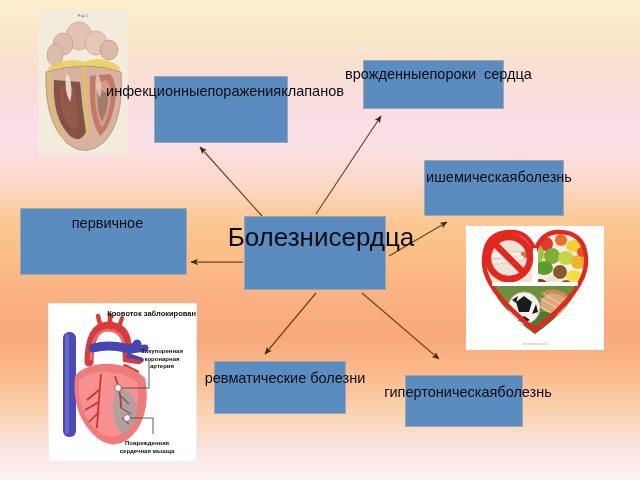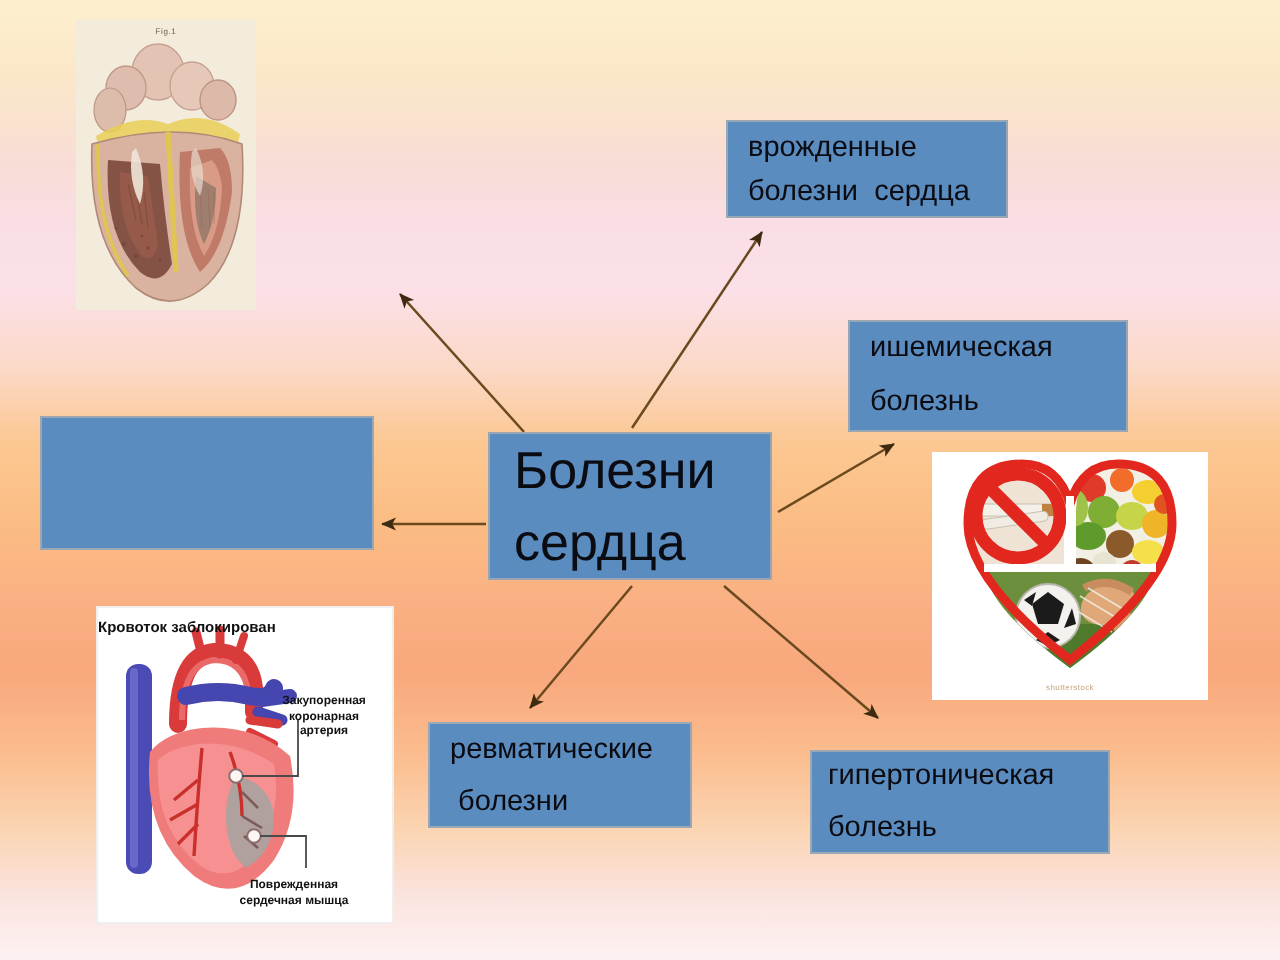--- a/index.html
+++ b/index.html
@@ -30,36 +30,36 @@
   }
 
   
   .box{
     position:absolute;
     background:#5b8cc0;
     border:1px solid #9aa8b5;
     color:#0b0b12;
     box-sizing:border-box;
     display:flex;
-    flex-direction:column;
+    flex-direction:row;
     justify-content:center;
   }
   .box .ln{ display:block; white-space:pre; }
 
   #box-infect{ left:154px; top:76px; width:134px; height:67px;
       padding:4px 0 4px 8px; font-size:14.5px; line-height:21px; }
   #box-congen{ left:363px; top:60px; width:141px; height:49px;
       padding:2px 0 2px 10px; font-size:14.5px; line-height:22px; }
   #box-ischem{ left:424px; top:160px; width:140px; height:56px;
       padding:3px 0 3px 10px; font-size:14.5px; line-height:27px; }
   #box-primary{ left:20px; top:208px; width:167px; height:67px;
       padding:4px 0 4px 8px; font-size:14.5px; line-height:21px; }
   #box-rheum{ left:214px; top:361px; width:132px; height:53px;
       padding:3px 0 3px 10px; font-size:14.5px; line-height:26px; }
-  #box-hyper{ left:405px; top:375px; width:150px; height:52px;
+  #box-hyper{ left:405px; top:375px; width:118px; height:52px;
       padding:3px 0 4px 8px; font-size:14.5px; line-height:26px; }
 
   #box-center{
     left:244px; top:216px; width:142px; height:74px;
     padding:2px 0 2px 12px;
     font-size:26px; line-height:36px;
     border:1px solid #99a6b2;
   }
 
   
@@ -71,21 +71,21 @@
   
   #pic-anatomy{ left:38px; top:10px; width:90px; height:145px;
      background:#f2ecdf; }
   #pic-anatomy .fig{ position:absolute; left:0; top:3px; width:100%;
      text-align:center; font-size:4px; color:#6b5a44; letter-spacing:.3px;}
 
   
   #pic-blocked{ left:48px; top:303px; width:147px; height:157px;
      background:#ffffff; border:1px solid #efefef;}
   #pic-blocked .cap{ position:absolute; top:5px; left:0; width:100%;
-     text-align:left; font-size:7.5px; font-weight:bold; color:#111;}
+     text-align:right; font-size:7.5px; font-weight:bold; color:#111;}
   #pic-blocked .lab1{ position:absolute; top:44px; right:4px; width:60px;
      text-align:center; font-size:6px; font-weight:bold; color:#111; line-height:7.5px;}
   #pic-blocked .lab2{ position:absolute; bottom:6px; right:6px; width:86px;
      text-align:center; font-size:6px; font-weight:bold; color:#111; line-height:7.5px;}
 
   
   #pic-lifestyle{ left:466px; top:226px; width:138px; height:124px;
      background:#ffffff; }
   #pic-lifestyle .wm{ position:absolute; bottom:4px; left:0; width:100%;
      text-align:center; font-size:4px; color:#c8a27a; letter-spacing:.2px;}
@@ -283,32 +283,38 @@
       </g>
 
       <path d="M69,104 Q18,64 18,36 Q18,6 45,6 Q63,6 69,26 Q75,6 93,6 Q120,6 120,36 Q120,64 69,104 Z" fill="none" stroke="#e2271e" stroke-width="4.5"></path>
 
       <path d="M69,22 L69,58" stroke="#ffffff" stroke-width="4"></path>
       <path d="M26,58 L112,58" stroke="#ffffff" stroke-width="4"></path>
     </svg>
     <div class="wm">shutterstock</div>
   </div>
 
+  <div class="box" id="box-infect">
+    <span class="ln">инфекционные</span>
+    <span class="ln">поражения</span>
+    <span class="ln">клапанов</span>
+  </div>
 
   <div class="box" id="box-congen">
     <span class="ln">врожденные</span>
-    <span class="ln">болезни  сердца</span>
+    <span class="ln">пороки  сердца</span>
   </div>
 
   <div class="box" id="box-ischem">
     <span class="ln">ишемическая</span>
     <span class="ln">болезнь</span>
   </div>
 
   <div class="box" id="box-primary">
+    <span class="ln">первичное</span>
   </div>
 
   <div class="box" id="box-rheum">
     <span class="ln">ревматические</span>
     <span class="ln"> болезни</span>
   </div>
 
   <div class="box" id="box-hyper">
     <span class="ln">гипертоническая</span>
     <span class="ln">болезнь</span>

